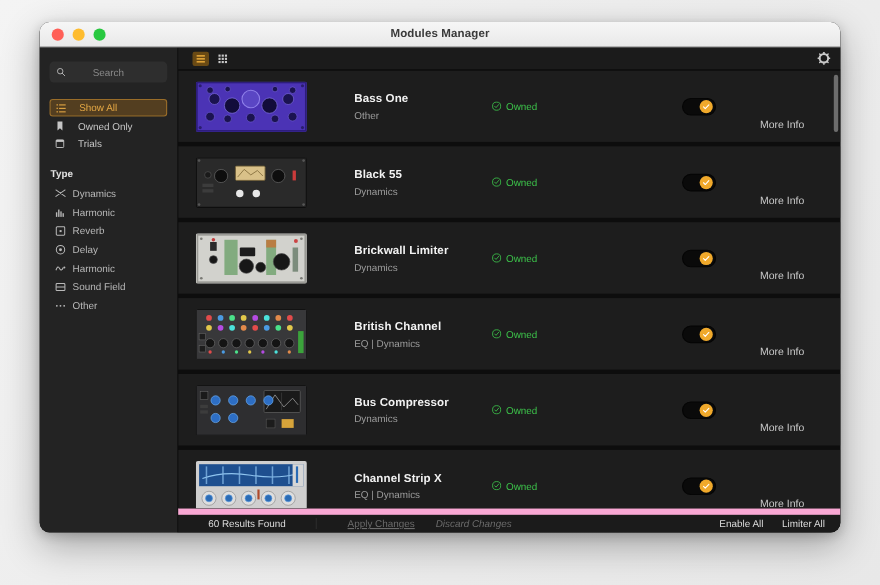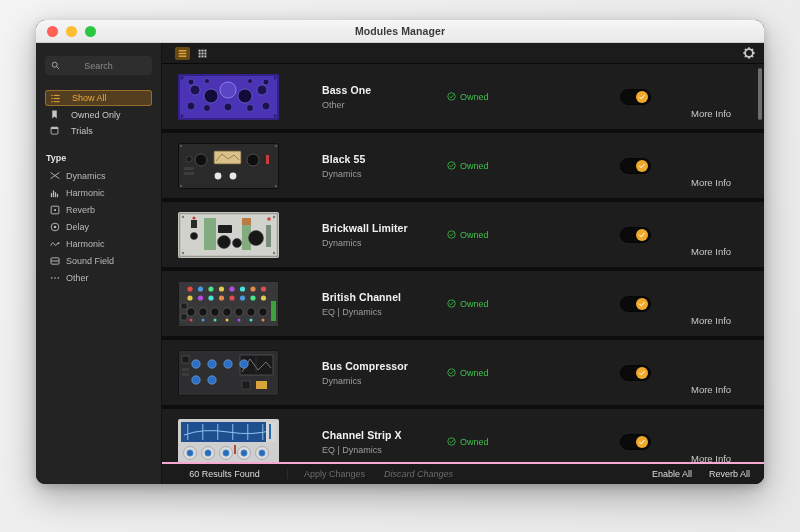--- a/index.html
+++ b/index.html
@@ -151,30 +151,30 @@
   .scrollbar {
     position: absolute; right: 2px; top: 4px;
     width: 4px; height: 52px; border-radius: 2px;
     background: #6d6d6d;
   }
 
   
   .footer {
     height: 22px; flex: 0 0 22px;
     background: #1b1b1b;
-    border-top: 2px solid #f9a8d4;
+    border-top: 6px solid #f9a8d4;
     display: flex; align-items: center;
     font-size: 9px;
   }
   .f-results {
     width: 126px; flex: 0 0 126px;
     text-align: center; color: #dcdcdc;
     border-right: 1px solid #2c2c2c;
   }
-  .f-apply { color: #6b6b6b; margin-left: 16px; }
+  .f-apply { color: #6b6b6b; margin-left: 28px; text-decoration: underline; }
   .f-discard { color: #6b6b6b; margin-left: 19px; font-style: italic; }
   .f-spacer { flex: 1; }
   .f-enable { color: #dcdcdc; }
   .f-disable { color: #dcdcdc; margin: 0 14px 0 17px; }
 </style>
 </head>
 <body>
 
 <div class="window">
 
@@ -640,18 +640,18 @@
           </div>
         <div class="scrollbar"></div>
       </div>
 
       <div class="footer">
         <div class="f-results">60 Results Found</div>
         <div class="f-apply">Apply Changes</div>
         <div class="f-discard">Discard Changes</div>
         <div class="f-spacer"></div>
         <div class="f-enable">Enable All</div>
-        <div class="f-disable">Reverb All</div>
+        <div class="f-disable">Limiter All</div>
       </div>
 
     </div>
   </div>
 </div>
 
 </body></html>

